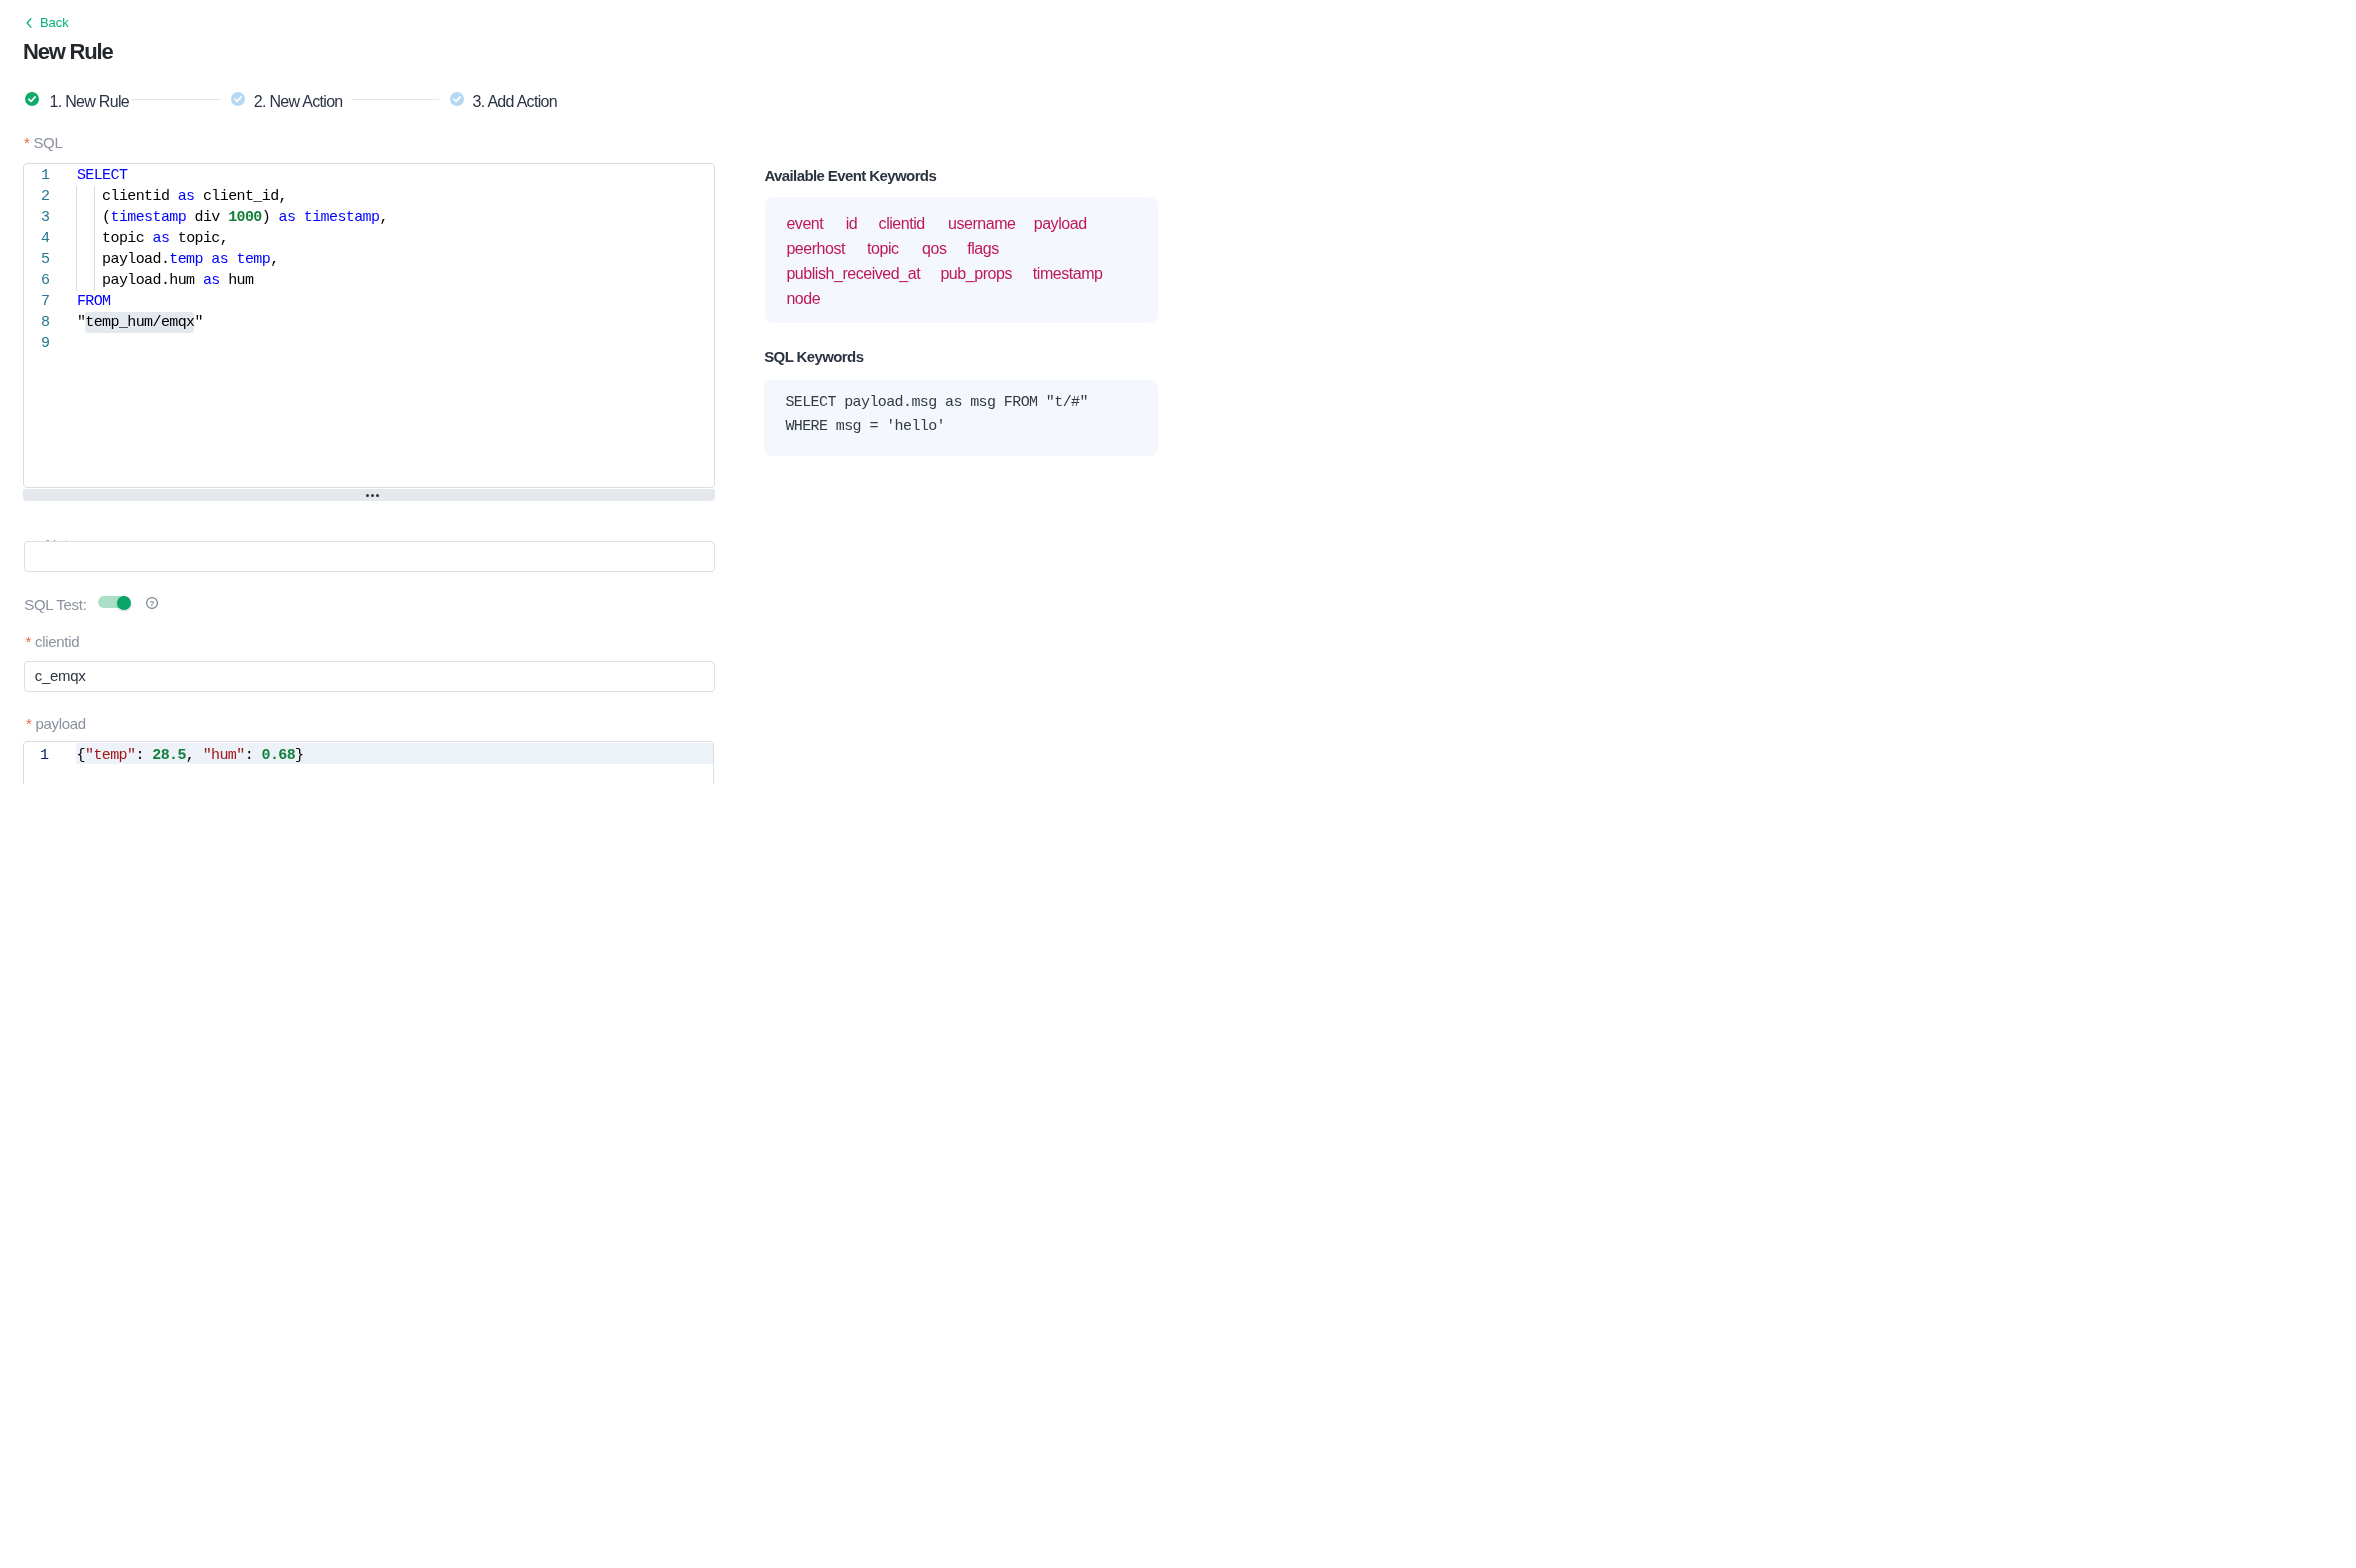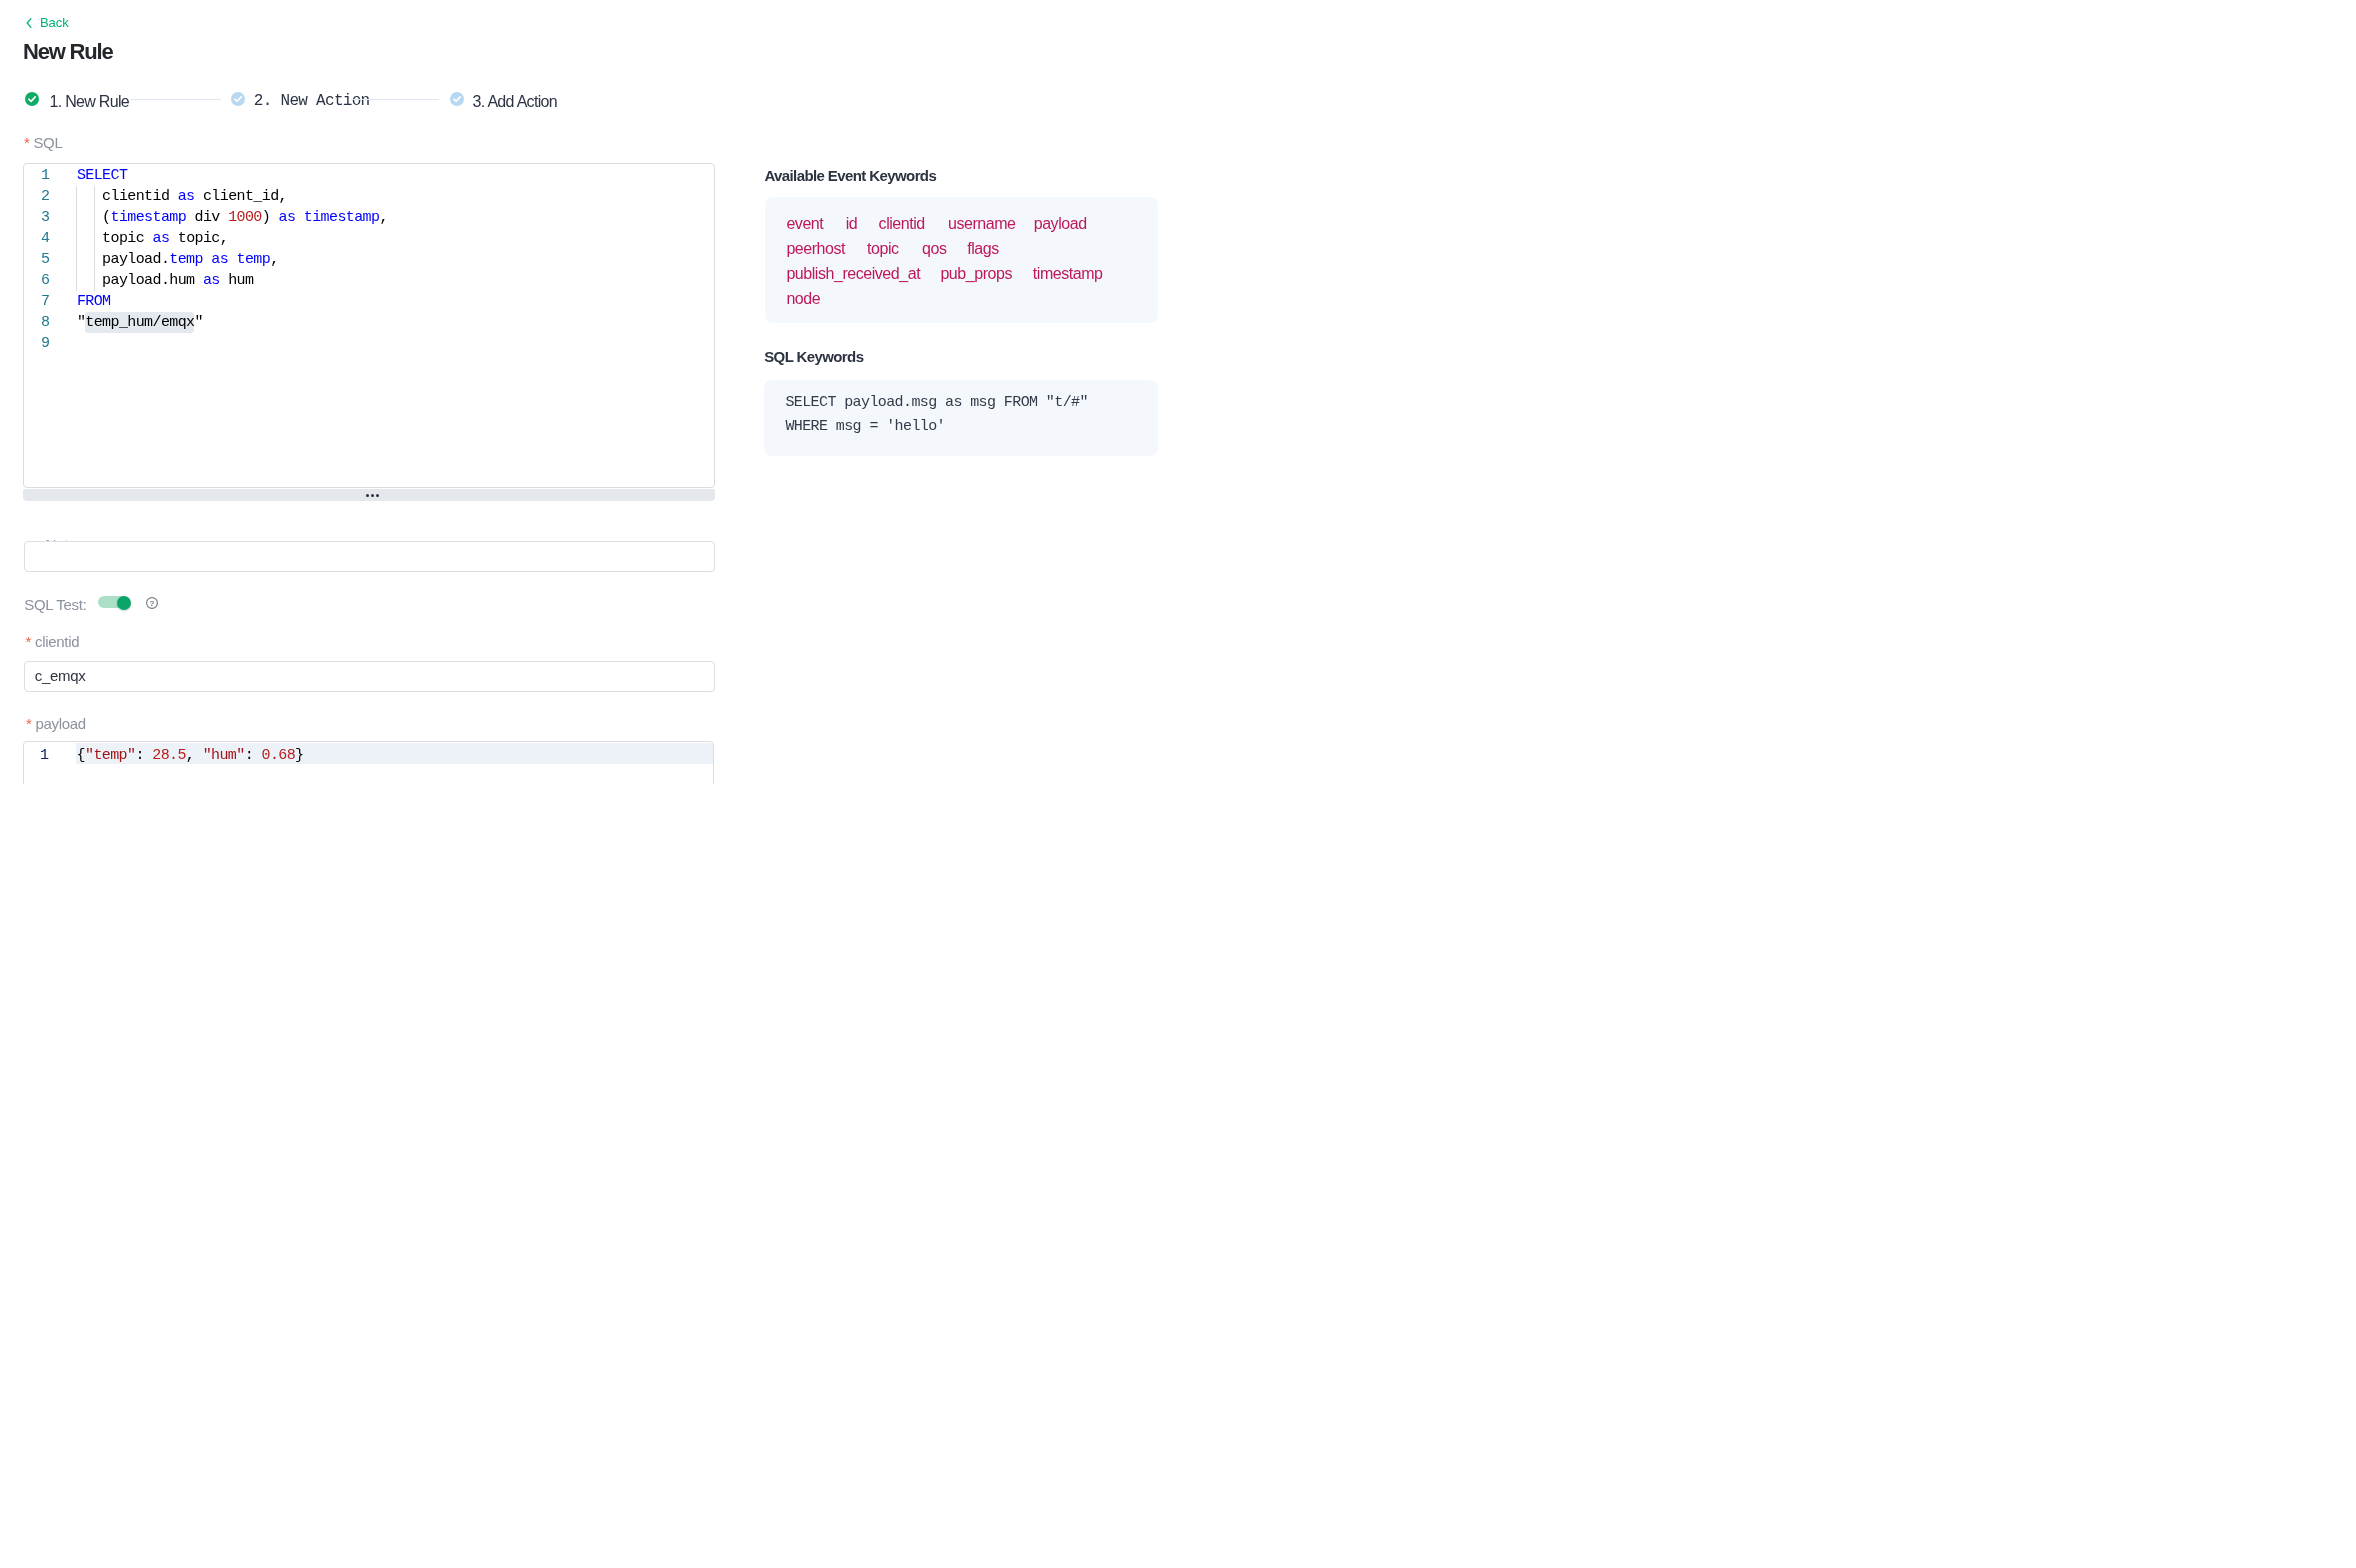--- a/index.html
+++ b/index.html
@@ -1,21 +1,21 @@
 <!DOCTYPE html>
 <html><head>
 <meta charset="utf-8">
 <style>
   * { margin:0; padding:0; box-sizing:border-box; }
   html,body { width:1178px; height:784px; background:#ffffff; overflow:hidden; }
   body { font-family:"Liberation Sans", sans-serif; position:relative; }
   .abs { position:absolute; }
   .mono { font-family:"Liberation Mono", monospace; font-size:15px; letter-spacing:-0.6px; line-height:21px; white-space:pre; }
   .kw { color:#0000ff; }
-  .num { color:#b91c1c; }
+  .num { color:#15803d;font-weight:bold; }
   .str { color:#a31515; }
   .label { font-size:15px; letter-spacing:-0.3px; color:#8b929e; line-height:15px; }
   .star { color:#f25e43; }
   .steptext { font-size:16px; letter-spacing:-0.7px; color:#2b3444; line-height:17px; }
   .h2 { font-size:15px; font-weight:bold; letter-spacing:-0.6px; color:#2b3240; line-height:17px; }
   .panelbox { background:#f4f7fb; border-radius:8px; }
   .kwitem { font-size:16px; letter-spacing:-0.45px; color:#be185d; line-height:16px; }
   .inputbox { background:#fff; border:1px solid #dcdfe6; border-radius:4px; }
 </style>
 </head>
@@ -31,21 +31,21 @@
 <svg class="abs" style="left:25.4px; top:92px;" width="14" height="14" viewBox="0 0 14 14">
   <circle cx="7" cy="7" r="7" fill="#0fab68"></circle>
   <path d="M3.8 7.2 L6.1 9.4 L10.2 4.9" stroke="#fff" stroke-width="1.6" fill="none" stroke-linecap="round" stroke-linejoin="round"></path>
 </svg>
 <div class="abs steptext" style="left:49.5px; top:92.6px;">1. New Rule</div>
 <div class="abs" style="left:130.8px; top:98.5px; width:90.6px; height:1px; background:#dfe7f1;"></div>
 <svg class="abs" style="left:231.2px; top:92px;" width="14" height="14" viewBox="0 0 14 14">
   <circle cx="7" cy="7" r="7" fill="#b6d8f2"></circle>
   <path d="M3.8 7.2 L6.1 9.4 L10.2 4.9" stroke="#fff" stroke-width="1.6" fill="none" stroke-linecap="round" stroke-linejoin="round"></path>
 </svg>
-<div class="abs steptext" style="left:253.8px; top:92.6px;font-family:Liberation Mono, monospace;">2. New Action</div>
+<div class="abs steptext" style="left:253.8px; top:92.6px;">2. New Action</div>
 <div class="abs" style="left:351px; top:98.5px; width:87.5px; height:1px; background:#dfe7f1;"></div>
 <svg class="abs" style="left:450.3px; top:92px;" width="14" height="14" viewBox="0 0 14 14">
   <circle cx="7" cy="7" r="7" fill="#b6d8f2"></circle>
   <path d="M3.8 7.2 L6.1 9.4 L10.2 4.9" stroke="#fff" stroke-width="1.6" fill="none" stroke-linecap="round" stroke-linejoin="round"></path>
 </svg>
 <div class="abs steptext" style="left:472.6px; top:92.6px;">3. Add Action</div>
 
 <div class="abs label" style="left:24px; top:135.2px;"><span class="star">*</span> SQL</div>
 
 <div class="abs" style="left:23px; top:162.5px; width:691.5px; height:325px; border:1px solid #d9dde3; border-radius:4px; background:#fff;"></div>

